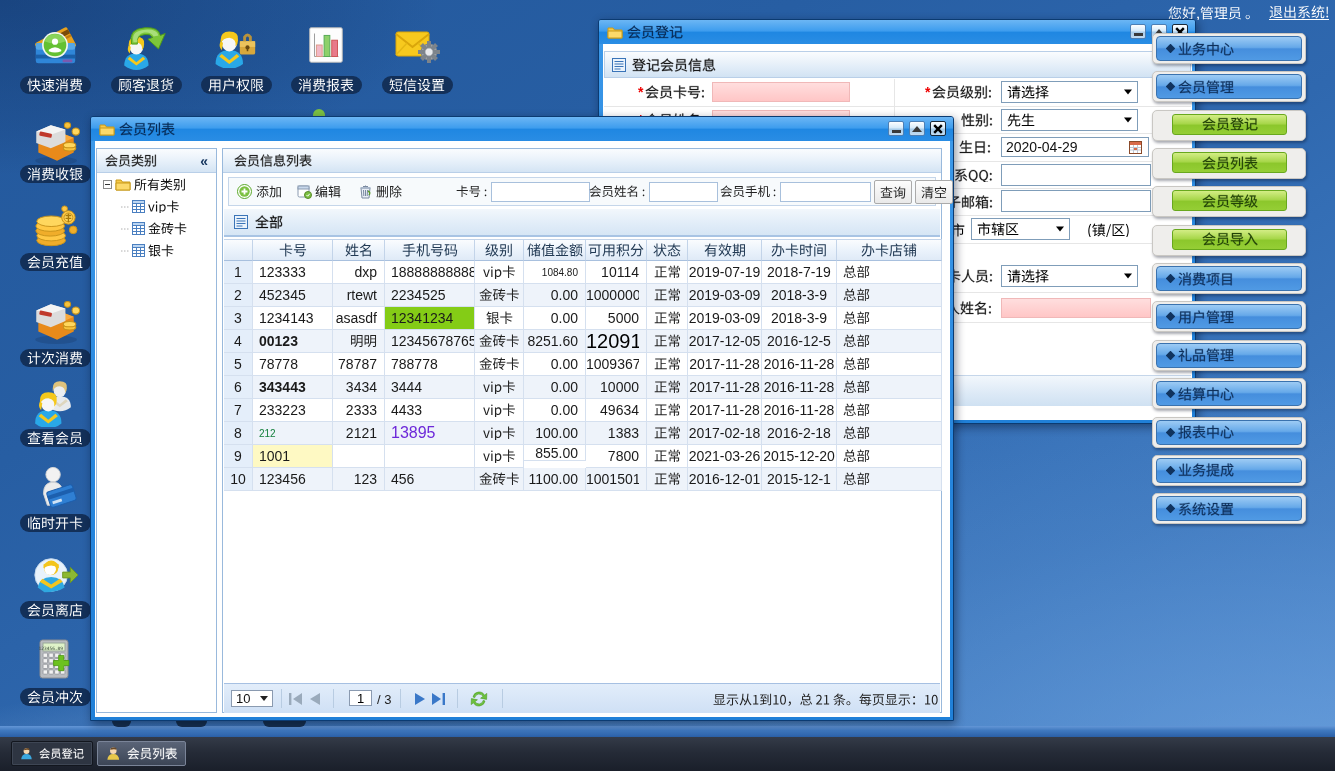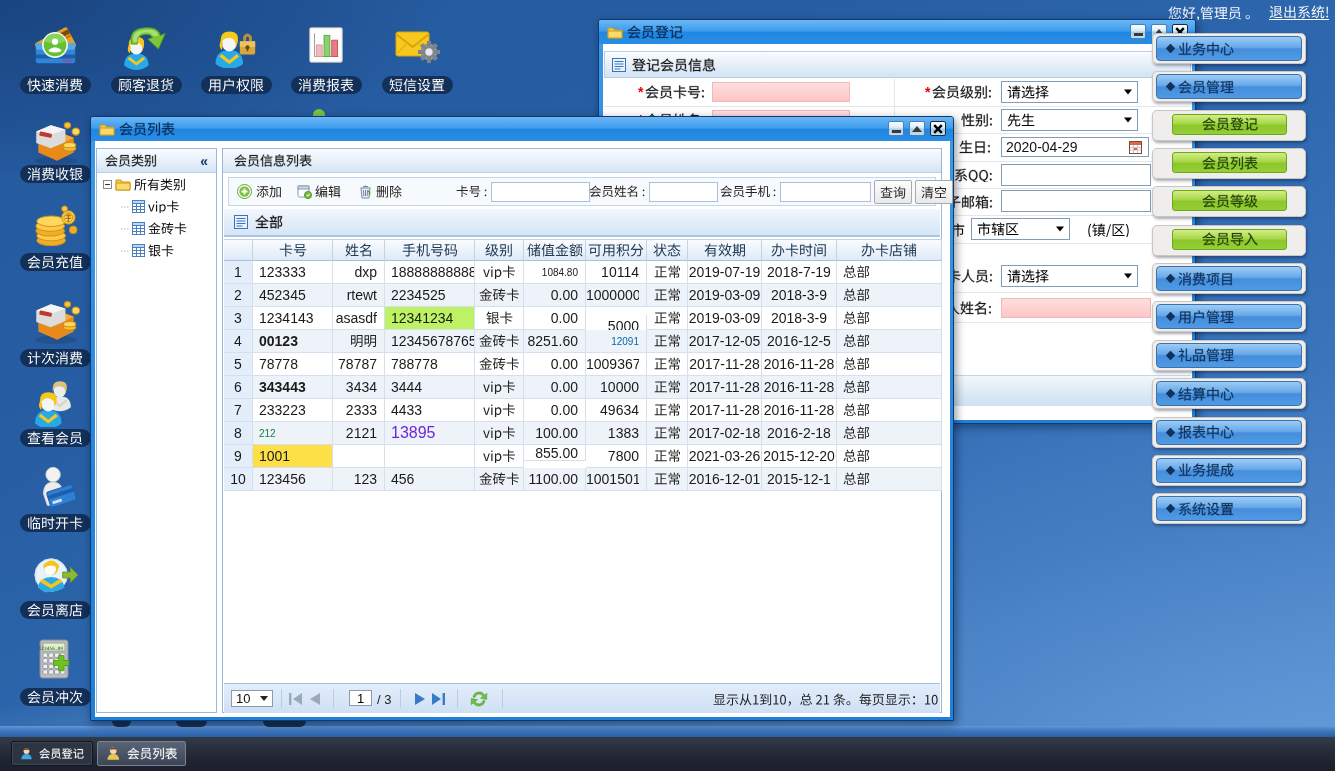--- a/index.html
+++ b/index.html
@@ -1255,35 +1255,35 @@
         </div>
         <div class="cell" style="left:1px;top:158px;width:29px;height:23px;background:#e4eefa;justify-content:center;overflow:hidden;">
           <span style="font-size:14px;color:#1a1a1a;white-space:nowrap;overflow:hidden">3</span>
         </div>
         <div class="cell" style="left:30px;top:158px;width:80px;height:23px;background:#fff;justify-content:flex-start;padding-left:6px;overflow:hidden;">
           <span style="font-size:14px;color:#1a1a1a;white-space:nowrap;overflow:hidden">1234143</span>
         </div>
         <div class="cell" style="left:110px;top:158px;width:52px;height:23px;background:#fff;justify-content:flex-end;padding-right:7px;overflow:hidden;">
           <span style="font-size:14px;color:#1a1a1a;white-space:nowrap;overflow:hidden">asasdf</span>
         </div>
-        <div class="cell" style="left:162px;top:158px;width:90px;height:23px;background:#bef264;justify-content:flex-start;padding-left:6px;overflow:hidden;">
+        <div class="cell" style="left:162px;top:158px;width:90px;height:23px;background:#84cc16;justify-content:flex-start;padding-left:6px;overflow:hidden;">
           <span style="font-size:14px;color:#1a1a1a;white-space:nowrap;overflow:hidden">12341234</span>
         </div>
         <div class="cell" style="left:252px;top:158px;width:49px;height:23px;background:#fff;justify-content:center;overflow:hidden;">
           <svg class="t " style="width:27.0px;height:13.5px" viewBox="0 -880 2000 1000">
             <g transform="scale(1 -1)" fill="#222">
               <path transform="translate(0 0)" d="M829 546L829 424L536 424L536 546ZM829 609L536 609L536 730L829 730ZM460 -80C479 -67 510 -56 717 0C714 16 713 47 713 68L536 25L536 358L627 358C675 158 766 3 920 -73C931 -52 952 -23 969 -8C891 25 828 81 780 152C835 184 901 229 951 271L903 324C864 286 801 239 749 204C724 251 704 303 689 358L898 358L898 796L463 796L463 53C463 11 442 -9 426 -18C437 -33 454 -63 460 -80ZM178 837C148 744 94 654 34 595C46 579 66 541 73 525C108 560 141 605 170 654L405 654L405 726L208 726C223 756 235 787 246 818ZM191 -73C209 -56 237 -40 425 58C420 73 414 102 412 122L270 53L270 275L414 275L414 344L270 344L270 479L392 479L392 547L110 547L110 479L198 479L198 344L58 344L58 275L198 275L198 56C198 17 176 0 160 -8C172 -24 187 -55 191 -73Z"></path>
               <path transform="translate(1000 0)" d="M534 232C641 189 788 123 863 84L904 150C827 189 677 250 573 290ZM439 840L439 472L52 472L52 398L442 398L442 -80L520 -80L520 398L949 398L949 472L517 472L517 626L848 626L848 698L517 698L517 840Z"></path>
             </g>
           </svg>
         </div>
         <div class="cell" style="left:301px;top:158px;width:62px;height:23px;background:#fff;justify-content:flex-end;padding-right:7px;overflow:hidden;">
           <span style="font-size:14px;color:#1a1a1a;white-space:nowrap;overflow:hidden">0.00</span>
         </div>
-        <div class="cell" style="left:363px;top:158px;width:61px;height:23px;background:#fff;justify-content:flex-end;padding-right:7px;overflow:hidden;margin-top:8px;">
+        <div class="cell" style="left:363px;top:158px;width:61px;height:23px;background:#fff;justify-content:flex-end;padding-right:7px;overflow:hidden;">
           <span style="font-size:14px;color:#1a1a1a;white-space:nowrap;overflow:hidden">5000</span>
         </div>
         <div class="cell" style="left:424px;top:158px;width:41px;height:23px;background:#fff;justify-content:center;overflow:hidden;">
           <svg class="t " style="width:27.0px;height:13.5px" viewBox="0 -880 2000 1000">
             <g transform="scale(1 -1)" fill="#222">
               <path transform="translate(0 0)" d="M188 510L188 38L52 38L52 -35L950 -35L950 38L565 38L565 353L878 353L878 426L565 426L565 693L917 693L917 767L90 767L90 693L486 693L486 38L265 38L265 510Z"></path>
               <path transform="translate(1000 0)" d="M313 491L692 491L692 393L313 393ZM152 253L152 -35L227 -35L227 185L474 185L474 -80L551 -80L551 185L784 185L784 44C784 32 780 29 764 27C748 27 695 27 635 29C645 9 657 -19 661 -39C739 -39 789 -39 821 -28C852 -17 860 4 860 43L860 253L551 253L551 336L768 336L768 548L241 548L241 336L474 336L474 253ZM168 803C198 769 231 719 247 685L86 685L86 470L158 470L158 619L847 619L847 470L921 470L921 685L544 685L544 841L468 841L468 685L259 685L320 714C303 746 268 795 236 831ZM763 832C743 796 706 743 678 710L740 685C769 715 807 761 841 805Z"></path>
             </g>
           </svg>
         </div>
@@ -1324,21 +1324,21 @@
               <path transform="translate(0 0)" d="M198 218C236 161 275 82 291 34L356 62C340 111 299 187 260 242ZM733 243C708 187 663 107 628 57L685 33C721 79 767 152 804 215ZM499 849C404 700 219 583 30 522C50 504 70 475 82 453C136 473 190 497 241 526L241 470L458 470L458 334L113 334L113 265L458 265L458 18L68 18L68 -51L934 -51L934 18L537 18L537 265L888 265L888 334L537 334L537 470L758 470L758 533C812 502 867 476 919 457C931 477 954 506 972 522C820 570 642 674 544 782L569 818ZM746 540L266 540C354 592 435 656 501 729C568 660 655 593 746 540Z"></path>
               <path transform="translate(1000 0)" d="M49 784L49 716L171 716C144 564 98 422 28 328C39 308 57 266 61 247C80 272 98 299 114 329L114 -34L178 -34L178 46L368 46L368 479L180 479C206 553 226 634 243 716L398 716L398 784ZM178 411L304 411L304 113L178 113ZM381 532L381 462L520 462C498 393 477 329 458 278L783 278C741 228 688 167 638 113C602 136 565 159 529 179L482 129C586 68 710 -25 771 -85L820 -23C790 5 746 39 697 73C772 156 854 251 912 322L859 353L847 348L562 348L598 462L958 462L958 532L619 532L654 653L926 653L926 723L674 723L703 830L628 840L597 723L422 723L422 653L578 653L542 532Z"></path>
               <path transform="translate(2000 0)" d="M534 232C641 189 788 123 863 84L904 150C827 189 677 250 573 290ZM439 840L439 472L52 472L52 398L442 398L442 -80L520 -80L520 398L949 398L949 472L517 472L517 626L848 626L848 698L517 698L517 840Z"></path>
             </g>
           </svg>
         </div>
         <div class="cell" style="left:301px;top:181px;width:62px;height:23px;background:#eef3fa;justify-content:flex-end;padding-right:7px;overflow:hidden;">
           <span style="font-size:14px;color:#1a1a1a;white-space:nowrap;overflow:hidden">8251.60</span>
         </div>
         <div class="cell" style="left:363px;top:181px;width:61px;height:23px;background:#eef3fa;justify-content:flex-end;padding-right:7px;overflow:hidden;">
-          <span style="font-size:10px;color:#0369a1;white-space:nowrap;overflow:hidden">12091</span>
+          <span style="font-size:20px;color:#000000;white-space:nowrap;overflow:hidden">12091</span>
         </div>
         <div class="cell" style="left:424px;top:181px;width:41px;height:23px;background:#eef3fa;justify-content:center;overflow:hidden;">
           <svg class="t " style="width:27.0px;height:13.5px" viewBox="0 -880 2000 1000">
             <g transform="scale(1 -1)" fill="#222">
               <path transform="translate(0 0)" d="M188 510L188 38L52 38L52 -35L950 -35L950 38L565 38L565 353L878 353L878 426L565 426L565 693L917 693L917 767L90 767L90 693L486 693L486 38L265 38L265 510Z"></path>
               <path transform="translate(1000 0)" d="M313 491L692 491L692 393L313 393ZM152 253L152 -35L227 -35L227 185L474 185L474 -80L551 -80L551 185L784 185L784 44C784 32 780 29 764 27C748 27 695 27 635 29C645 9 657 -19 661 -39C739 -39 789 -39 821 -28C852 -17 860 4 860 43L860 253L551 253L551 336L768 336L768 548L241 548L241 336L474 336L474 253ZM168 803C198 769 231 719 247 685L86 685L86 470L158 470L158 619L847 619L847 470L921 470L921 685L544 685L544 841L468 841L468 685L259 685L320 714C303 746 268 795 236 831ZM763 832C743 796 706 743 678 710L740 685C769 715 807 761 841 805Z"></path>
             </g>
           </svg>
         </div>
         <div class="cell" style="left:465px;top:181px;width:74px;height:23px;background:#eef3fa;justify-content:center;overflow:hidden;">
@@ -1550,21 +1550,21 @@
           <svg class="t " style="width:27.0px;height:13.5px" viewBox="0 -880 2000 1000">
             <g transform="scale(1 -1)" fill="#222">
               <path transform="translate(0 0)" d="M759 214C816 145 875 52 897 -10L958 28C936 91 875 180 816 247ZM412 269C478 224 554 153 591 104L647 152C609 199 532 267 465 311ZM281 241L281 34C281 -47 312 -69 431 -69C455 -69 630 -69 656 -69C748 -69 773 -41 784 74C762 78 730 90 713 101C707 13 700 -1 650 -1C611 -1 464 -1 435 -1C371 -1 360 5 360 35L360 241ZM137 225C119 148 84 60 43 9L112 -24C157 36 190 130 208 212ZM265 567L737 567L737 391L265 391ZM186 638L186 319L820 319L820 638L657 638C692 689 729 751 761 808L684 839C658 779 614 696 575 638L370 638L429 668C411 715 365 784 321 836L257 806C299 755 341 685 358 638Z"></path>
               <path transform="translate(1000 0)" d="M141 628C168 574 195 502 204 455L272 475C263 521 236 591 206 645ZM627 787L627 -78L694 -78L694 718L855 718C828 639 789 533 751 448C841 358 866 284 866 222C867 187 860 155 840 143C829 136 814 133 799 132C779 132 751 132 722 135C734 114 741 83 742 64C771 62 803 62 828 65C852 68 874 74 890 85C923 108 936 156 936 215C936 284 914 363 824 457C867 550 913 664 948 757L897 790L885 787ZM247 826C262 794 278 755 289 722L80 722L80 654L552 654L552 722L366 722C355 756 334 806 314 844ZM433 648C417 591 387 508 360 452L51 452L51 383L575 383L575 452L433 452C458 504 485 572 508 631ZM109 291L109 -73L180 -73L180 -26L454 -26L454 -66L529 -66L529 291ZM180 42L180 223L454 223L454 42Z"></path>
             </g>
           </svg>
         </div>
         <div class="cell" style="left:1px;top:296px;width:29px;height:23px;background:#e4eefa;justify-content:center;overflow:hidden;">
           <span style="font-size:14px;color:#1a1a1a;white-space:nowrap;overflow:hidden">9</span>
         </div>
-        <div class="cell" style="left:30px;top:296px;width:80px;height:23px;background:#fde047;justify-content:flex-start;padding-left:6px;overflow:hidden;">
+        <div class="cell" style="left:30px;top:296px;width:80px;height:23px;background:#fef9c3;justify-content:flex-start;padding-left:6px;overflow:hidden;">
           <span style="font-size:14px;color:#1a1a1a;white-space:nowrap;overflow:hidden">1001</span>
         </div>
         <div class="cell" style="left:110px;top:296px;width:52px;height:23px;background:#fff;justify-content:flex-end;padding-right:7px;overflow:hidden;">
           <span style="font-size:14px;color:#1a1a1a;white-space:nowrap;overflow:hidden"></span>
         </div>
         <div class="cell" style="left:162px;top:296px;width:90px;height:23px;background:#fff;justify-content:flex-start;padding-left:6px;overflow:hidden;">
           <span style="font-size:14px;color:#1a1a1a;white-space:nowrap;overflow:hidden"></span>
         </div>
         <div class="cell" style="left:252px;top:296px;width:49px;height:23px;background:#fff;justify-content:center;overflow:hidden;">
           <svg class="t " style="width:32.6px;height:13.5px" viewBox="0 -880 2416 1000">

